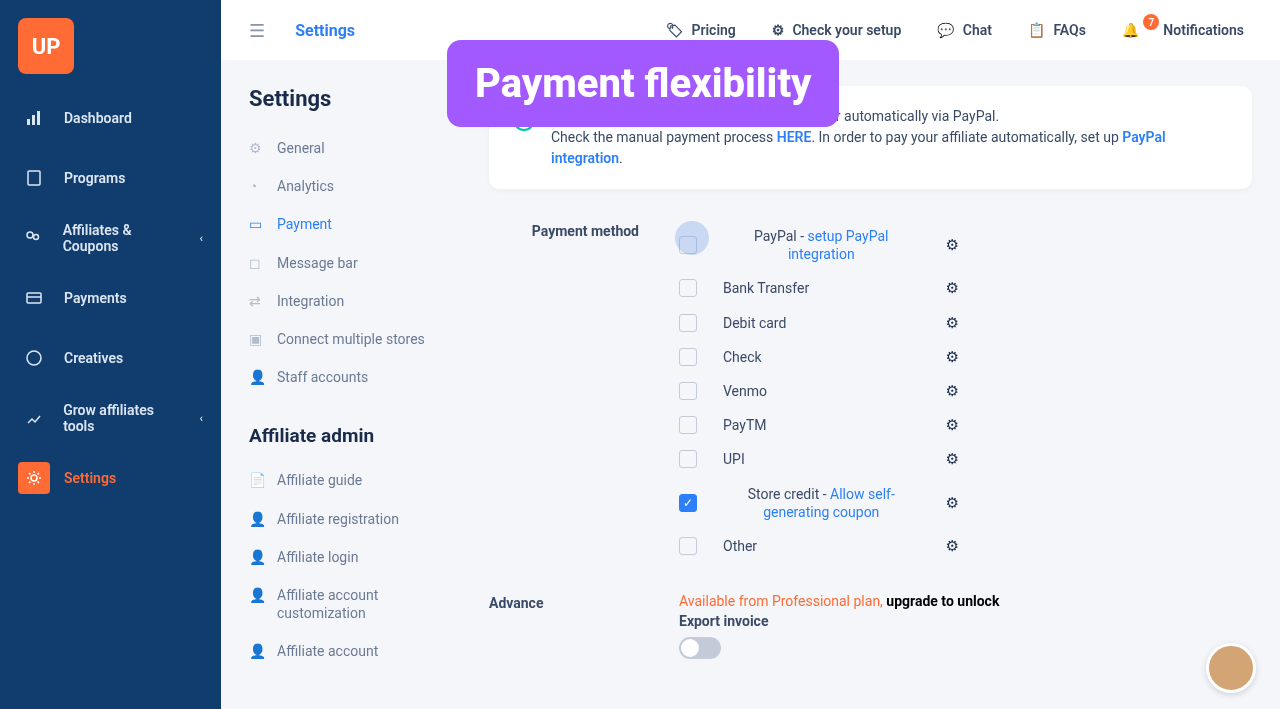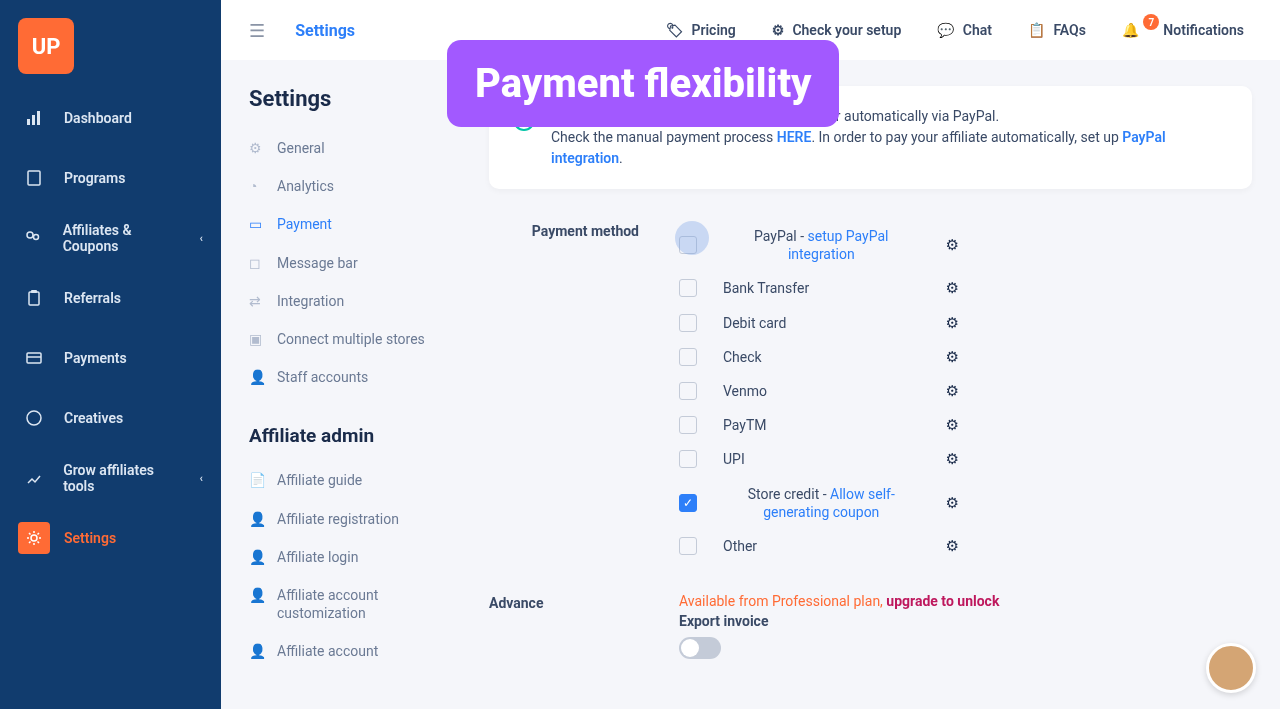--- a/index.html
+++ b/index.html
@@ -53,21 +53,21 @@
 .method .chk.checked { background: #2d7ff9; border-color: #2d7ff9; color: #fff; font-size: 12px; }
 .method .gear { margin-left: auto; color: #1a2b4a; cursor: pointer; font-size: 15px; }
 .method .mlink { color: #2d7ff9; cursor: pointer; }
 .paypal-pulse { position: absolute; left: -4px; top: 2px; width: 34px; height: 34px; background: rgba(120,160,230,0.35); border-radius: 50%; }
 .method-wrap { position: relative; line-height: 1.3; }
 
 .advance-row { display: flex; align-items: flex-start; gap: 40px; }
 .adv-label { width: 150px; text-align: left; font-weight: 700; color: #3a4a66; font-size: 14px; padding-top: 2px; }
 .adv-content { font-size: 14px; }
 .adv-avail { color: #ff6b35; }
-.adv-upgrade { color: #be185d; font-weight: 700; cursor: pointer; }
+.adv-upgrade { color: #000000; font-weight: 700; cursor: pointer; }
 .adv-export { color: #3a4a66; font-weight: 700; margin-top: 4px; }
 .toggle { width: 42px; height: 22px; background: #c4cbd8; border-radius: 11px; margin-top: 8px; position: relative; cursor: pointer; }
 .toggle::after { content: ""; position: absolute; width: 18px; height: 18px; background: #fff; border-radius: 50%; top: 2px; left: 2px; }
 
 .promo-banner { position: absolute; top: 40px; left: 447px; background: #a259ff; color: #fff; font-weight: 800; font-size: 40px; padding: 20px 28px; border-radius: 14px; }
 
 .avatar { position: absolute; bottom: 16px; right: 24px; width: 50px; height: 50px; border-radius: 50%; background: #d4a574; border: 3px solid #fff; box-shadow: 0 2px 6px rgba(0,0,0,0.15); cursor: pointer; }
 
 svg { display: block; }
 </style>
@@ -97,29 +97,20 @@
     </li>
     <li>
       <span class="nav-icon-box">
           <svg width="18" height="18" viewBox="0 0 18 18">
             <circle cx="6" cy="6" r="3" fill="none" stroke="currentColor" stroke-width="1.5"></circle>
             <circle cx="12" cy="8" r="2.5" fill="none" stroke="currentColor" stroke-width="1.5"></circle>
           </svg>
         </span>
       <span>Affiliates &amp; Coupons</span>
       <span class="chev">‹</span>
-    </li>
-    <li>
-      <span class="nav-icon-box">
-          <svg width="18" height="18" viewBox="0 0 18 18">
-            <rect x="4" y="3" width="10" height="13" rx="1" fill="none" stroke="currentColor" stroke-width="1.5"></rect>
-            <rect x="6" y="1" width="6" height="3" rx="1" fill="currentColor"></rect>
-          </svg>
-        </span>
-      <span>Referrals</span>
     </li>
     <li>
       <span class="nav-icon-box">
           <svg width="18" height="18" viewBox="0 0 18 18">
             <rect x="2" y="4" width="14" height="10" rx="1" fill="none" stroke="currentColor" stroke-width="1.5"></rect>
             <line x1="2" y1="8" x2="16" y2="8" stroke="currentColor" stroke-width="1.5"></line>
           </svg>
         </span>
       <span>Payments</span>
     </li>

